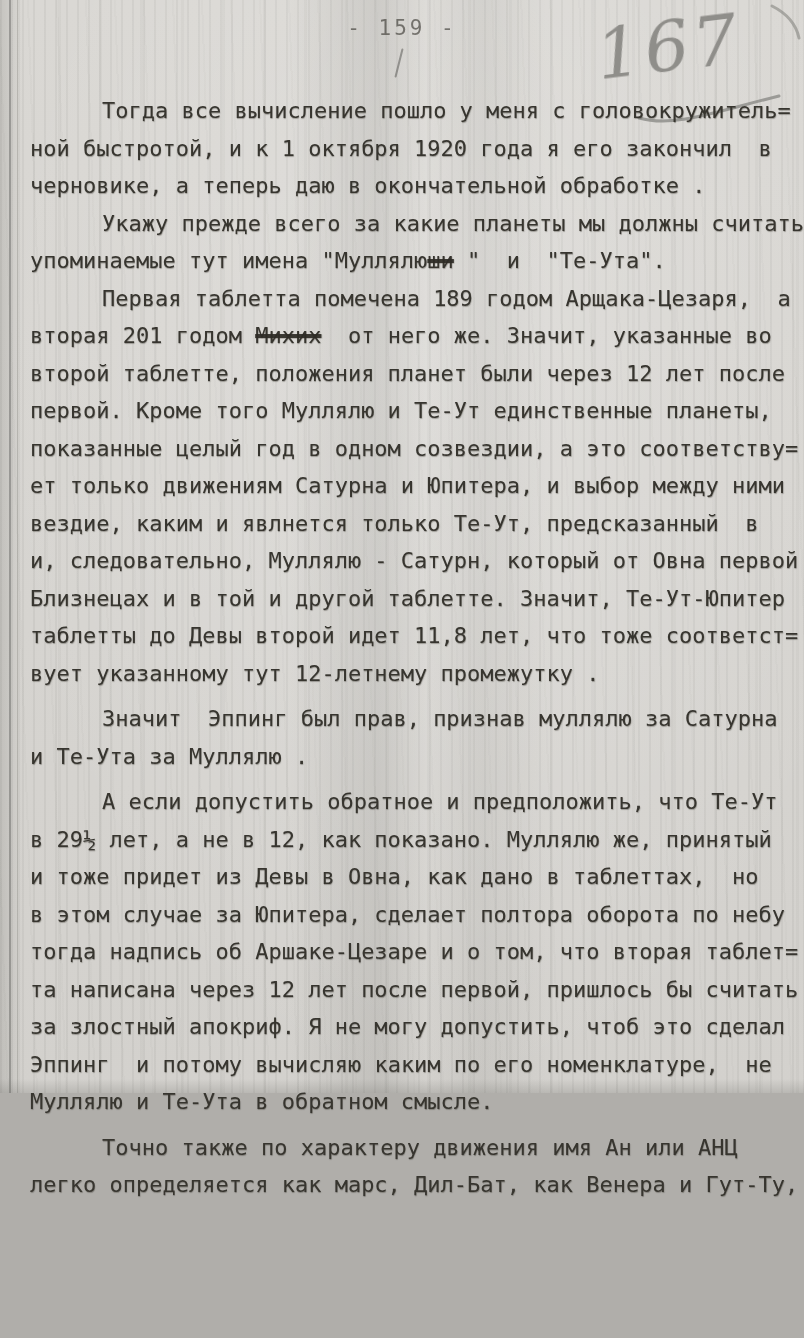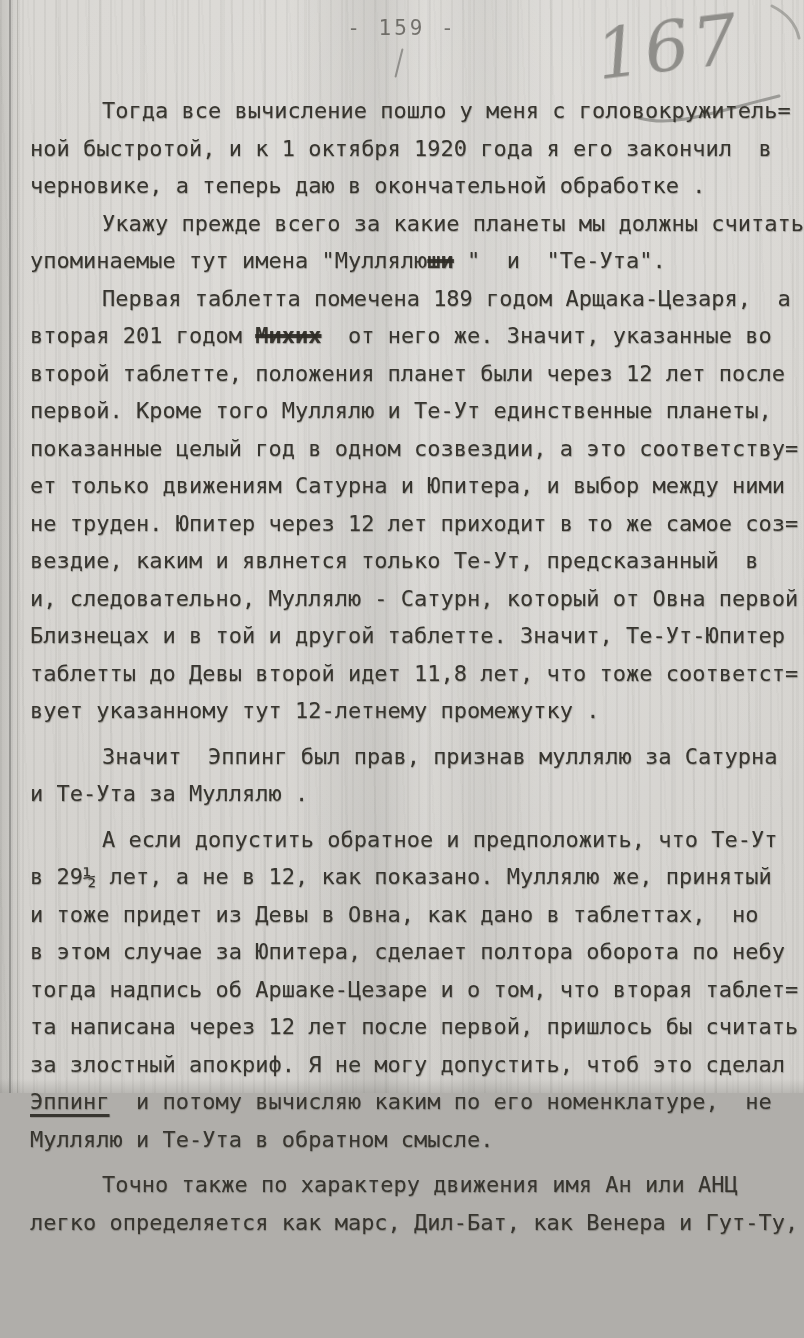--- a/index.html
+++ b/index.html
@@ -67,24 +67,23 @@
     text-shadow: 0.4px 0.6px 0.9px rgba(56,52,46,0.38);
   }
   .para { margin: 0; }
   .para.sp { margin-top: 8px; }
   .line { white-space: pre; }
   .line.indent { padding-left: 72px; }
   .seg-strike {
     text-decoration: line-through;
     text-decoration-thickness: 3.5px;
     text-decoration-color: rgba(45,43,38,0.9);
-    font-weight: bold;
+    font-weight: normal;
   }
   .seg-underline {
-    text-decoration: underline;
     text-decoration-thickness: 2.5px;
     text-underline-offset: 5px;
   }
   .bottom-shade {
     position: absolute; bottom: 0; left: 0; width: 100%; height: 14px;
     background: linear-gradient(rgba(0,0,0,0), rgba(95,95,90,0.22));
   }
 </style>
 </head>
 <body>
@@ -115,21 +114,20 @@
         <div class="line indent"><span class="seg-normal">Укажу прежде всего за какие планеты мы должны считать</span></div>
         <div class="line"><span class="seg-normal">упоминаемые тут имена "Муллялю</span><span class="seg-strike">ши</span><span class="seg-normal"> "  и  "Те-Ута".</span></div>
       </div>
       <div class="para">
         <div class="line indent"><span class="seg-normal">Первая таблетта помечена 189 годом Арщака-Цезаря,  а</span></div>
         <div class="line"><span class="seg-normal">вторая 201 годом </span><span class="seg-strike">Михих</span><span class="seg-normal">  от него же. Значит, указанные во</span></div>
         <div class="line"><span class="seg-normal">второй таблетте, положения планет были через 12 лет после</span></div>
         <div class="line"><span class="seg-normal">первой. Кроме того Муллялю и Те-Ут единственные планеты,</span></div>
         <div class="line"><span class="seg-normal">показанные целый год в одном созвездии, а это соответству=</span></div>
         <div class="line"><span class="seg-normal">ет только движениям Сатурна и Юпитера, и выбор между ними</span></div>
-        <div class="line"><span class="seg-normal">не труден. Юпитер через 12 лет приходит в то же самое соз=</span></div>
         <div class="line"><span class="seg-normal">вездие, каким и явлнется только Те-Ут, предсказанный  в</span></div>
         <div class="line"><span class="seg-normal">и, следовательно, Муллялю - Сатурн, который от Овна первой</span></div>
         <div class="line"><span class="seg-normal">Близнецах и в той и другой таблетте. Значит, Те-Ут-Юпитер</span></div>
         <div class="line"><span class="seg-normal">таблетты до Девы второй идет 11,8 лет, что тоже соответст=</span></div>
         <div class="line"><span class="seg-normal">вует указанному тут 12-летнему промежутку .</span></div>
       </div>
       <div class="para sp">
         <div class="line indent"><span class="seg-normal">Значит  Эппинг был прав, признав муллялю за Сатурна</span></div>
         <div class="line"><span class="seg-normal">и Те-Ута за Муллялю .</span></div>
       </div>

